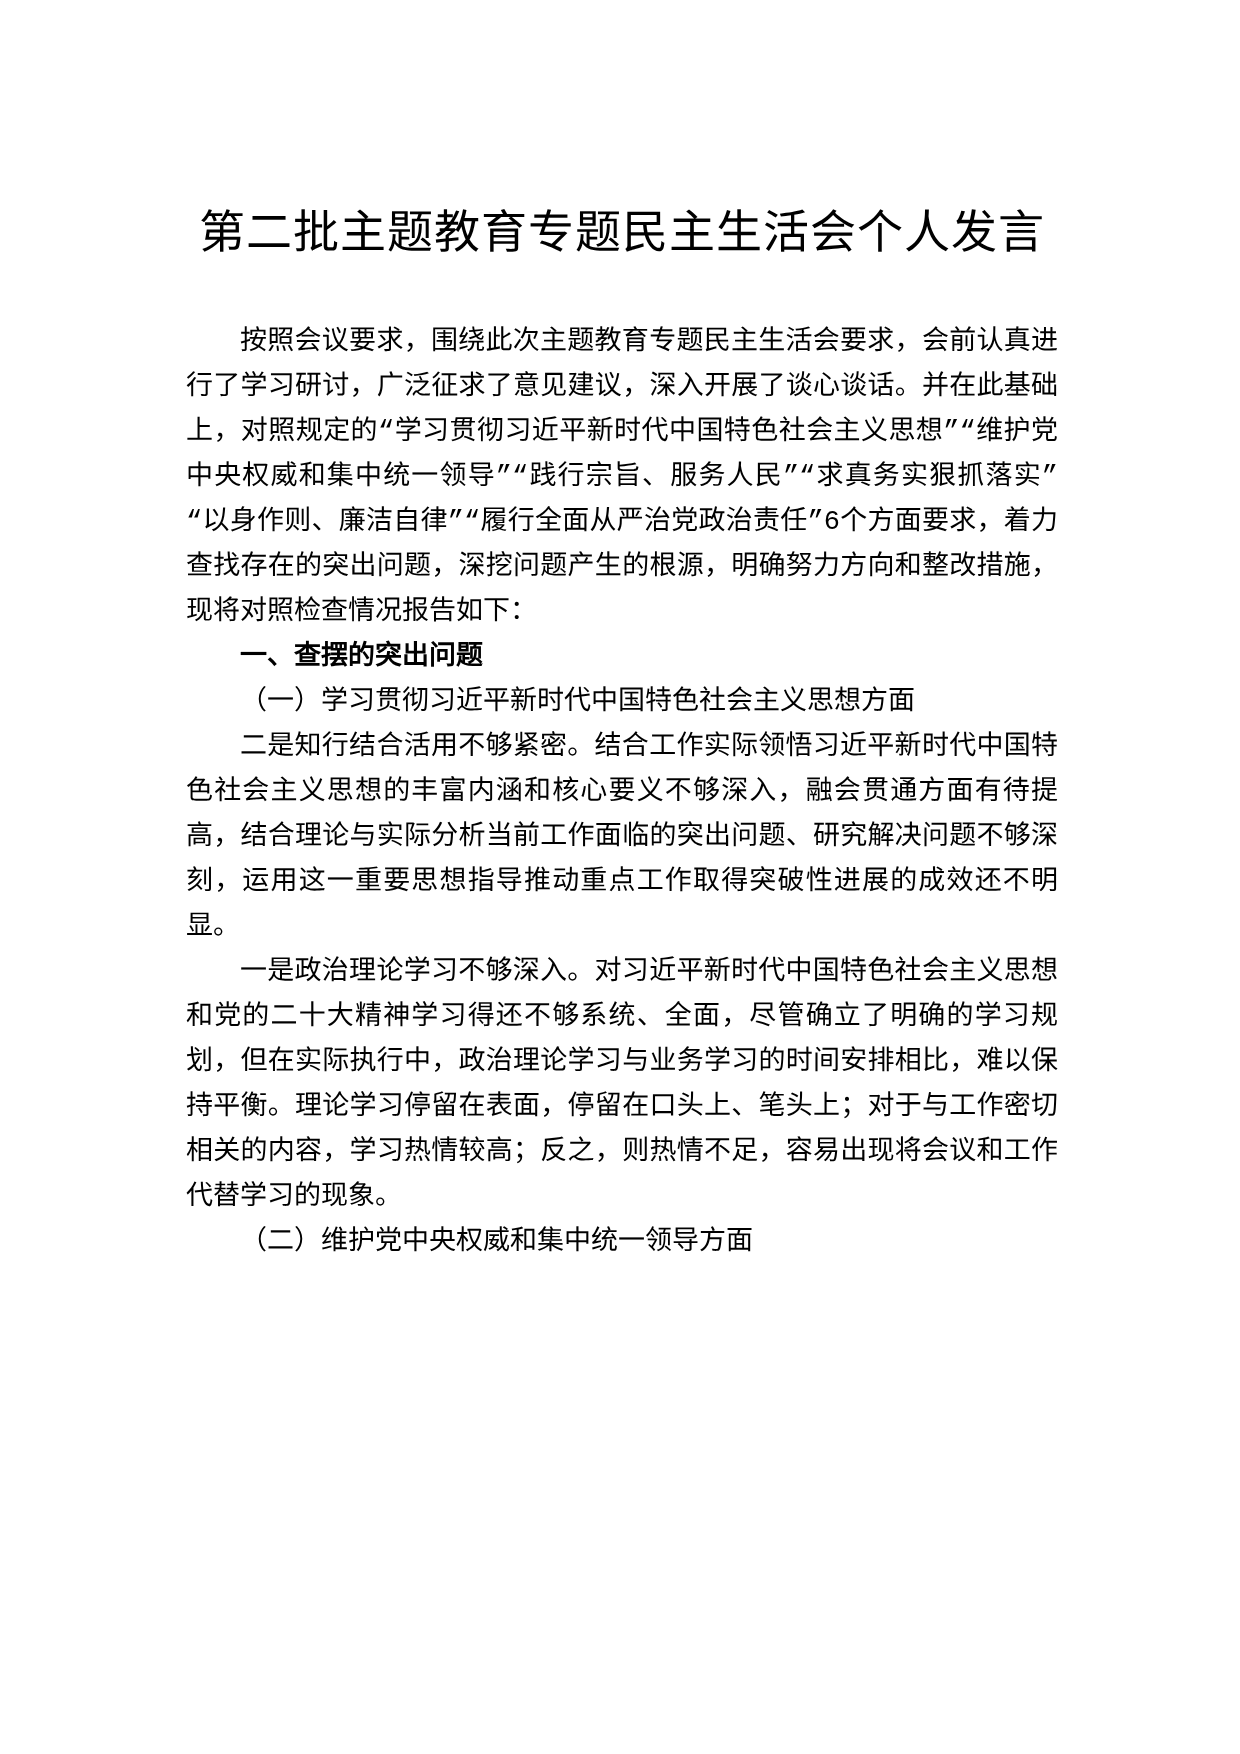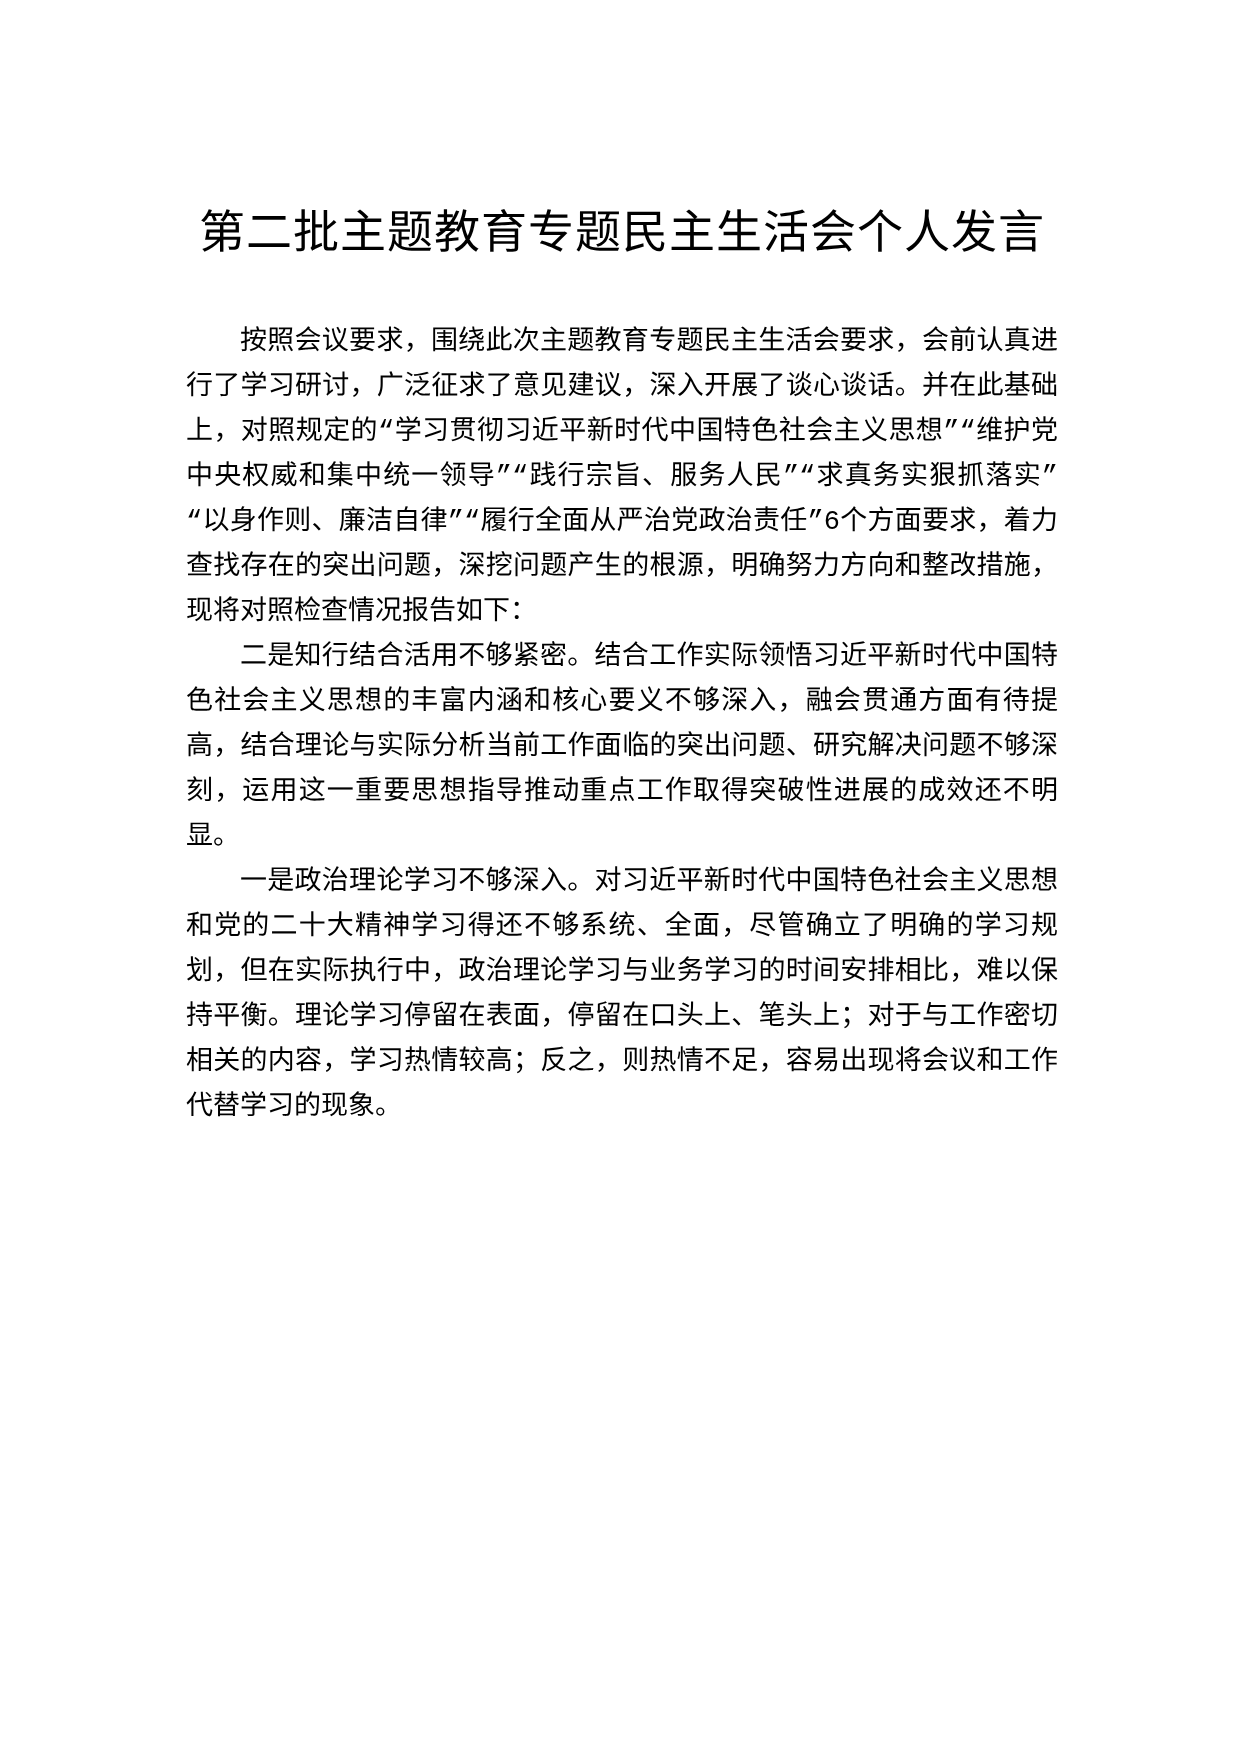--- a/index.html
+++ b/index.html
@@ -47,16 +47,19 @@
 </style>
 </head>
 <body>
 
 <div class="page">
   <div class="doc-title">
     <div>第二批主题教育专题民主生活会个人发言</div>
   </div>
   <div class="doc-body">
     <p>按照会议要求，围绕此次主题教育专题民主生活会要求，会前认真进行了学习研讨，广泛征求了意见建议，深入开展了谈心谈话。并在此基础上，对照规定的“学习贯彻习近平新时代中国特色社会主义思想”“维护党中央权威和集中统一领导”“践行宗旨、服务人民”“求真务实狠抓落实”“以身作则、廉洁自律”“履行全面从严治党政治责任”6个方面要求，着力查找存在的突出问题，深挖问题产生的根源，明确努力方向和整改措施，现将对照检查情况报告如下：</p>
+    <p class="section-heading">一、查摆的突出问题</p>
+    <p class="sub-heading">（一）学习贯彻习近平新时代中国特色社会主义思想方面</p>
     <p>二是知行结合活用不够紧密。结合工作实际领悟习近平新时代中国特色社会主义思想的丰富内涵和核心要义不够深入，融会贯通方面有待提高，结合理论与实际分析当前工作面临的突出问题、研究解决问题不够深刻，运用这一重要思想指导推动重点工作取得突破性进展的成效还不明显。</p>
     <p>一是政治理论学习不够深入。对习近平新时代中国特色社会主义思想和党的二十大精神学习得还不够系统、全面，尽管确立了明确的学习规划，但在实际执行中，政治理论学习与业务学习的时间安排相比，难以保持平衡。理论学习停留在表面，停留在口头上、笔头上；对于与工作密切相关的内容，学习热情较高；反之，则热情不足，容易出现将会议和工作代替学习的现象。</p>
+    <p class="sub-heading">（二）维护党中央权威和集中统一领导方面</p>
   </div>
 </div>
 
 </body></html>

